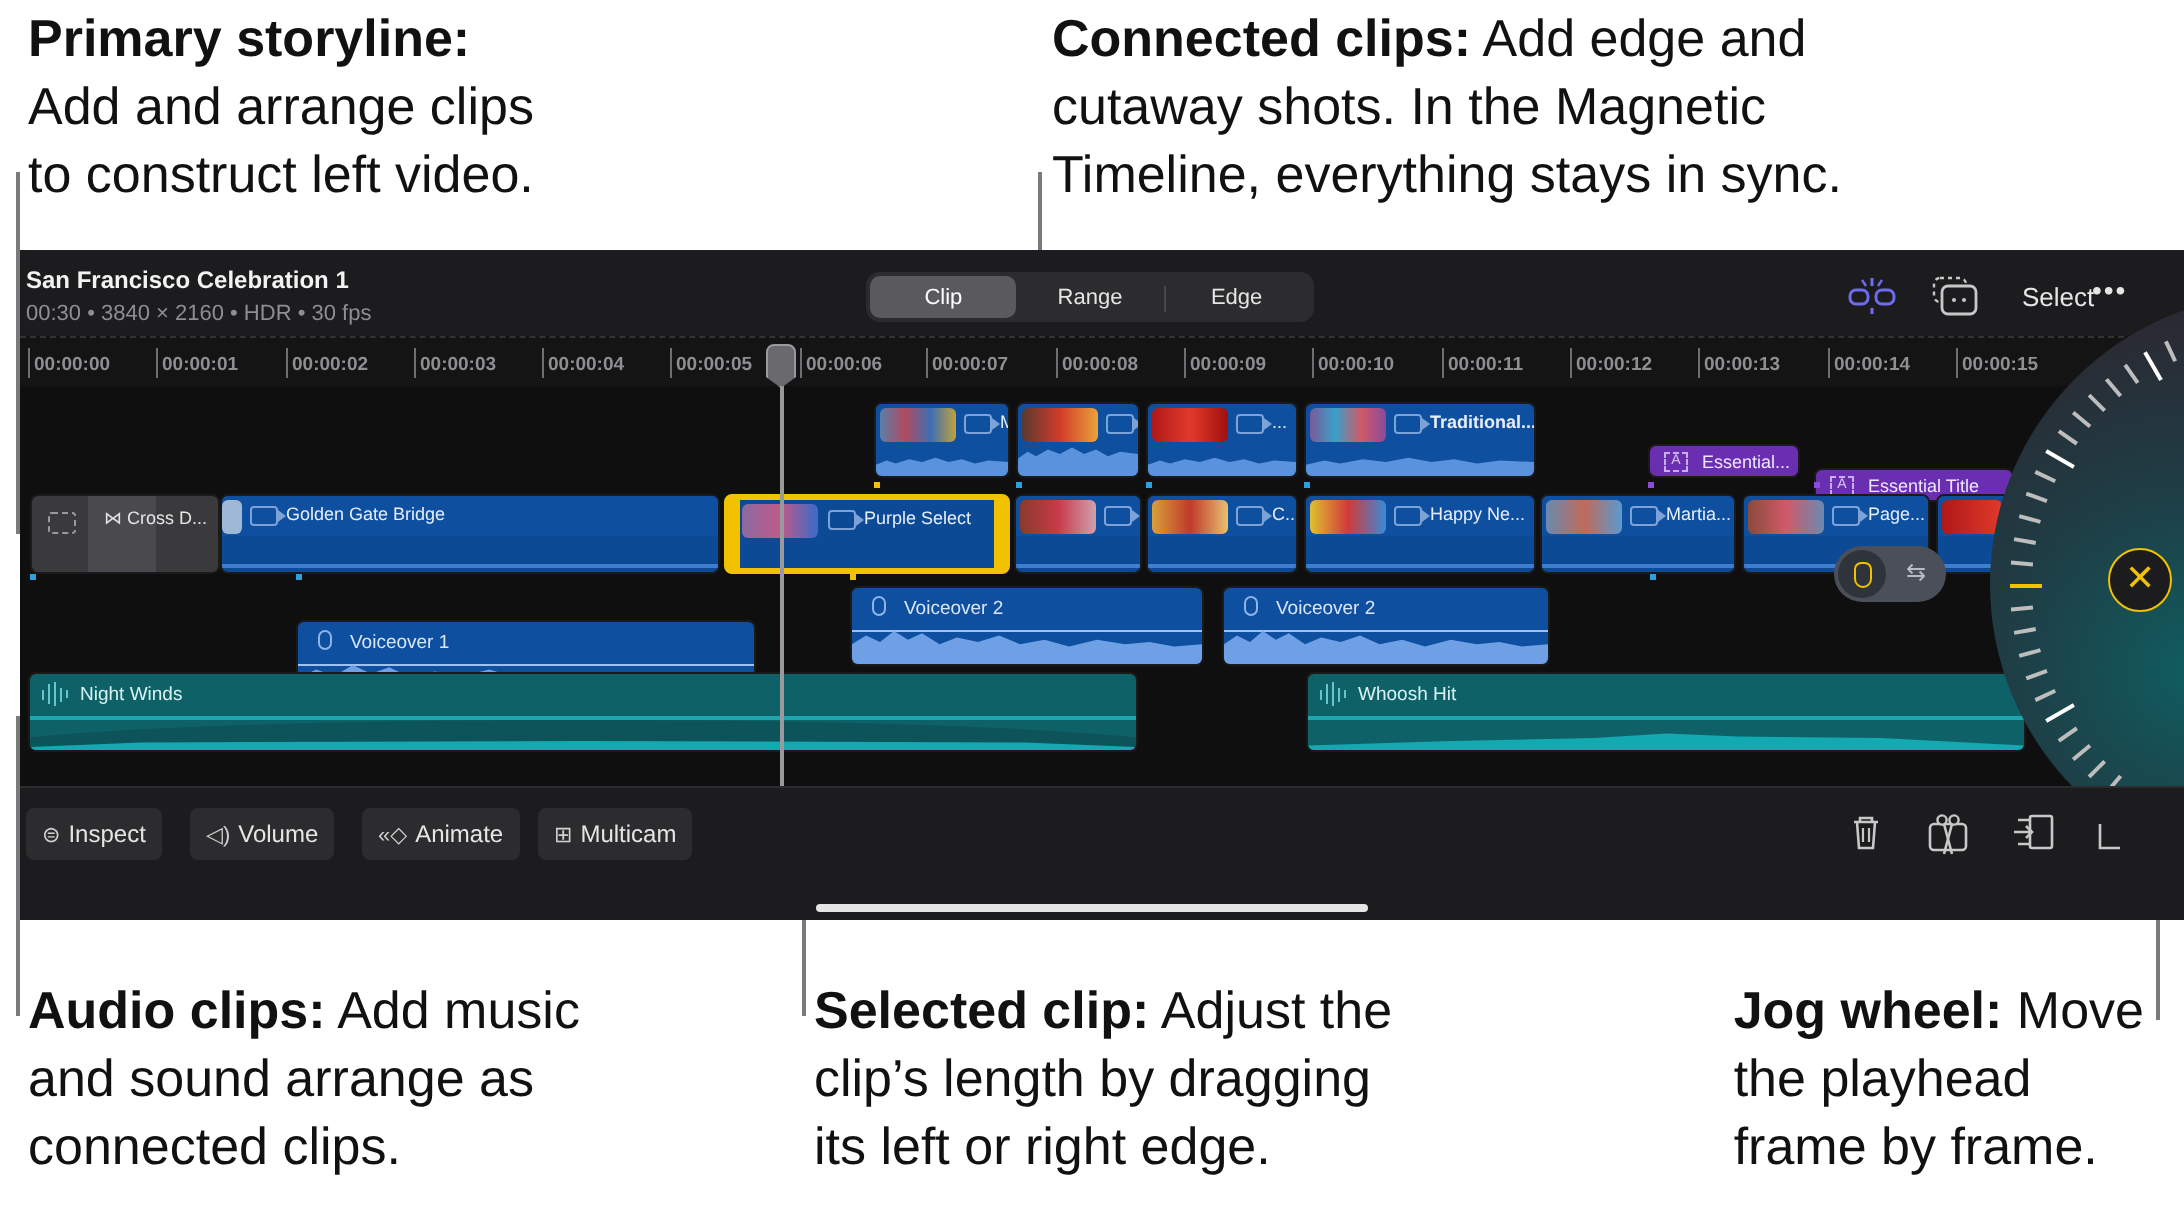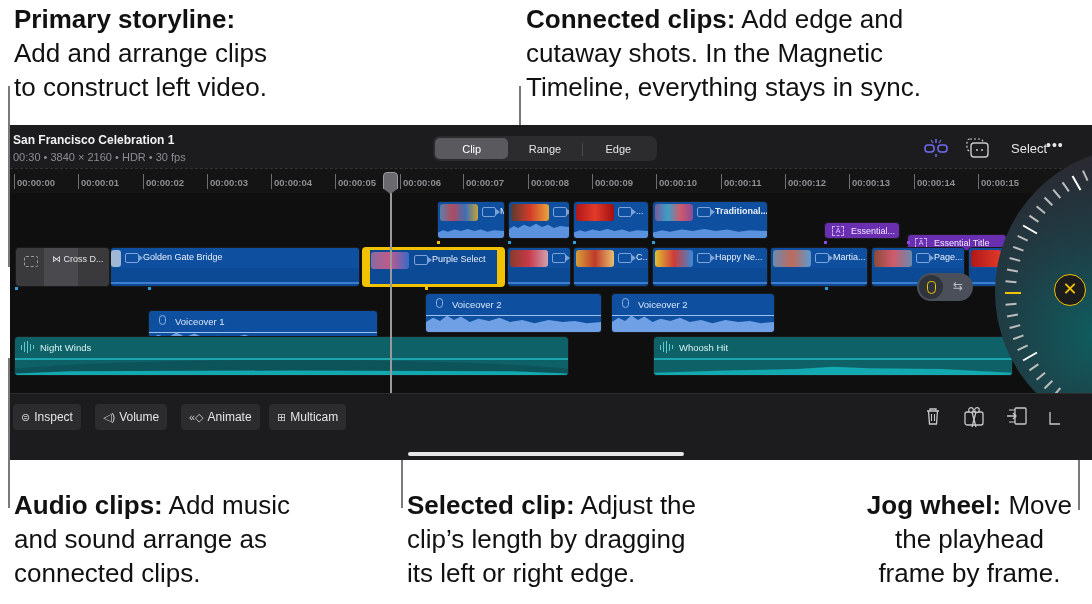--- a/index.html
+++ b/index.html
@@ -114,21 +114,21 @@
 </div>
 <div class="leader" style="left:8px;top:358px;height:150px;"></div>
 
 <div class="callout" style="left:407px;top:488px;">
   <b>Selected clip:</b><span> Adjust the</span><br>
   <span>clip’s length by dragging</span><br>
   <span>its left or right edge.</span>
 </div>
 <div class="leader" style="left:401px;top:288px;height:220px;"></div>
 
-<div class="callout" style="right:20px;top:488px;text-align:center;">
+<div class="callout" style="right:20px;top:488px;text-align:left;">
   <b>Jog wheel:</b><span> Move</span><br>
   <span>the playhead</span><br>
   <span>frame by frame.</span>
 </div>
 <div class="leader" style="left:1078px;top:420px;height:90px;"></div>
 
 <div class="app">
 
   <div class="app-header">
     <div class="proj-title">San Francisco Celebration 1</div>

